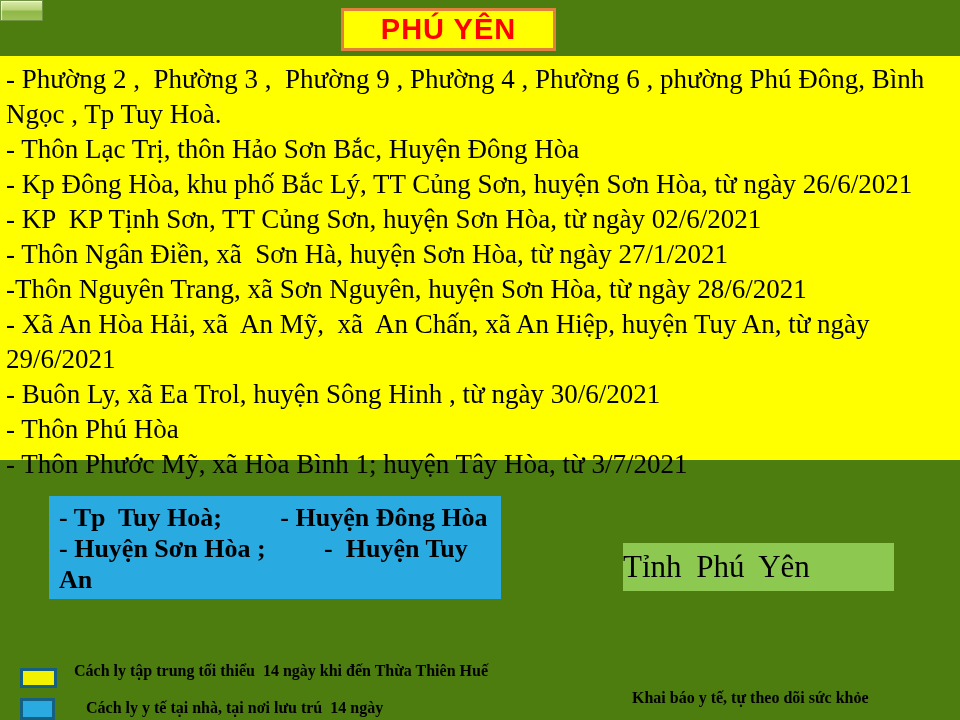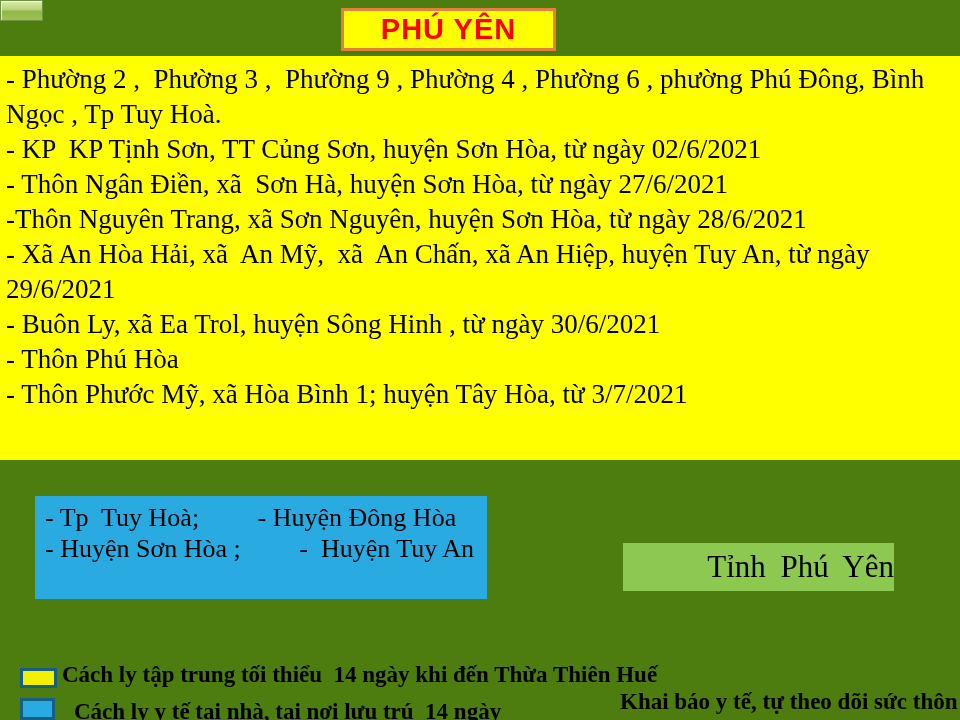--- a/index.html
+++ b/index.html
@@ -41,38 +41,39 @@
   }
   #main-box .line {
     font-size: 27px;
     line-height: 35px;
     white-space: pre-wrap;
   }
 
   
   #blue-box {
     position: absolute;
-    left: 35px; top: 496px;
+    left: 49px; top: 496px;
     width: 452px; height: 103px;
     background: #29ABE2;
     padding: 6px 4px 0 10px;
+    font-weight: bold;
   }
   #blue-box .line {
     font-size: 26px;
     line-height: 31px;
     white-space: pre-wrap;
   }
 
   
   #green-box {
     position: absolute;
     left: 623px; top: 543px;
     width: 271px; height: 48px;
     background: #8DC951;
-    display: flex; align-items: center; justify-content: flex-end;
+    display: flex; align-items: center; justify-content: flex-start;
   }
   #green-box .green-text {
     font-size: 31px;
     word-spacing: 7px;
   }
 
   
   .legend-swatch {
     position: absolute;
     border: 3px solid #156082;
@@ -88,40 +89,43 @@
   #legend-swatch-green {
     left: 557px; top: 692px; width: 43px; height: 21px;
     border: 1px solid #6F9340;
     background: linear-gradient(to bottom, #DCEBAC 0%, #B8D378 45%, #8FB848 55%, #9DC155 100%);
     box-shadow: inset 1px 1px 1px rgba(255,255,255,0.7);
   }
   .legend-label {
     position: absolute;
     font-family: "Liberation Serif", serif;
     font-weight: bold;
-    font-size: 23px;
+    font-size: 16px;
     white-space: pre-wrap;
+    margin-left: 12px;
   }
   #legend-label-1 { left: 62px;  top: 662px; }
   #legend-label-2 { left: 74px;  top: 699px; }
   #legend-label-3 { left: 620px; top: 689px; }
 </style>
 </head>
 <body>
 
 <div id="page">
 
   <div id="title-box">
     <span class="title-text">PHÚ YÊN</span>
   </div>
 
   <div id="main-box">
     <div class="line">- Phường 2 ,  Phường 3 ,  Phường 9 , Phường 4 , Phường 6 , phường Phú Đông, Bình Ngọc , Tp Tuy Hoà.</div>
+    <div class="line">- Thôn Lạc Trị, thôn Hảo Sơn Bắc, Huyện Đông Hòa</div>
+    <div class="line">- Kp Đông Hòa, khu phố Bắc Lý, TT Củng Sơn, huyện Sơn Hòa, từ ngày 26/6/2021</div>
     <div class="line">- KP  KP Tịnh Sơn, TT Củng Sơn, huyện Sơn Hòa, từ ngày 02/6/2021</div>
-    <div class="line">- Thôn Ngân Điền, xã  Sơn Hà, huyện Sơn Hòa, từ ngày 27/6/2021</div>
+    <div class="line">- Thôn Ngân Điền, xã  Sơn Hà, huyện Sơn Hòa, từ ngày 27/1/2021</div>
     <div class="line">-Thôn Nguyên Trang, xã Sơn Nguyên, huyện Sơn Hòa, từ ngày 28/6/2021</div>
     <div class="line">- Xã An Hòa Hải, xã  An Mỹ,  xã  An Chấn, xã An Hiệp, huyện Tuy An, từ ngày 29/6/2021</div>
     <div class="line">- Buôn Ly, xã Ea Trol, huyện Sông Hinh , từ ngày 30/6/2021</div>
     <div class="line">- Thôn Phú Hòa</div>
     <div class="line">- Thôn Phước Mỹ, xã Hòa Bình 1; huyện Tây Hòa, từ 3/7/2021</div>
   </div>
 
   <div id="blue-box">
     <div class="line">- Tp  Tuy Hoà;         - Huyện Đông Hòa</div>
     <div class="line">- Huyện Sơn Hòa ;         -  Huyện Tuy An</div>
@@ -131,15 +135,15 @@
     <span class="green-text">Tỉnh Phú Yên</span>
   </div>
 
   <div id="legend-swatch-yellow" class="legend-swatch"></div>
   <div id="legend-label-1" class="legend-label">Cách ly tập trung tối thiểu  14 ngày khi đến Thừa Thiên Huế</div>
 
   <div id="legend-swatch-blue" class="legend-swatch"></div>
   <div id="legend-label-2" class="legend-label">Cách ly y tế tại nhà, tại nơi lưu trú  14 ngày</div>
 
   <div id="legend-swatch-green"></div>
-  <div id="legend-label-3" class="legend-label">Khai báo y tế, tự theo dõi sức thôn</div>
+  <div id="legend-label-3" class="legend-label">Khai báo y tế, tự theo dõi sức khỏe</div>
 
 </div>
 
 </body></html>

